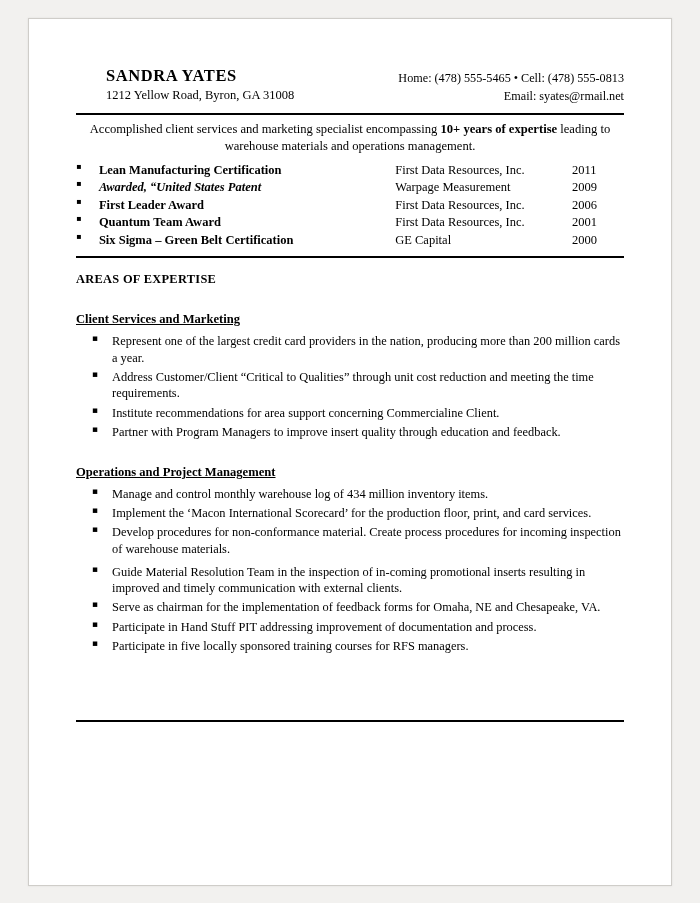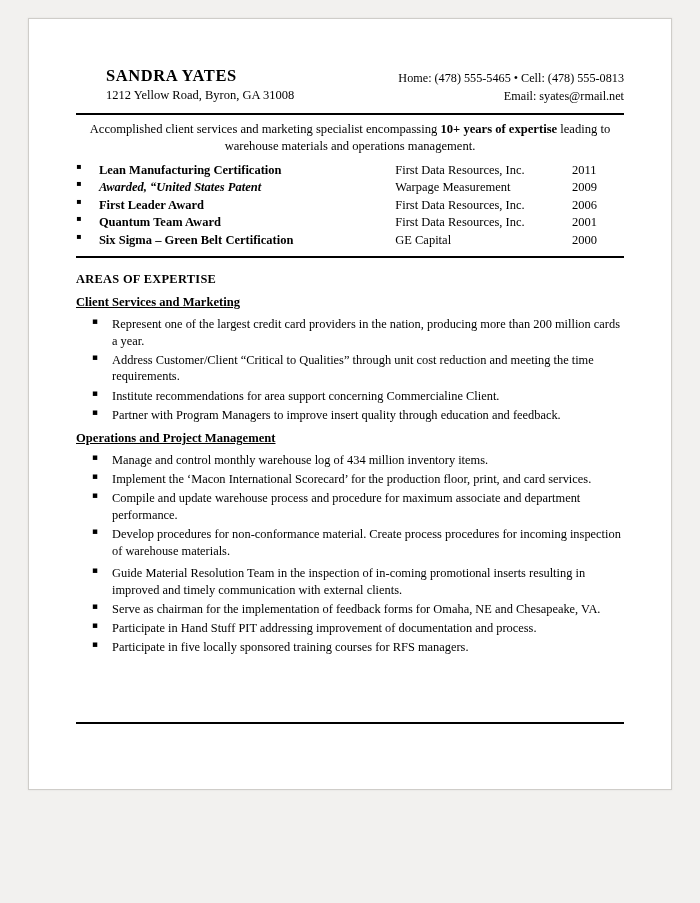--- a/index.html
+++ b/index.html
@@ -14,21 +14,21 @@
     height: 903px;
     position: relative;
     background: #f2f1ef;
     overflow: hidden;
   }
   .paper {
     position: absolute;
     left: 28px;
     top: 18px;
     width: 644px;
-    height: 772px;
+    height: 868px;
     background: #ffffff;
     border: 1px solid #cfcdc9;
     box-shadow: 0 0 2px rgba(0,0,0,0.08);
   }
   .doc {
     position: absolute;
     left: 47px;
     top: 48px;
     width: 548px;
   }
@@ -87,21 +87,21 @@
     font-size: 13px;
     font-weight: bold;
     margin-top: 14px;
     letter-spacing: 0.3px;
   }
   .sec-h.small { font-size: 12.4px; }
   .sub-h {
     font-size: 12.6px;
     font-weight: bold;
     text-decoration: underline;
-    margin-top: 8px;
+    margin-top: 25px;
   }
 
   
   table.acc {
     width: 100%;
     border-collapse: collapse;
     margin-top: 7px;
     font-size: 12.5px;
   }
   table.acc td {
@@ -218,21 +218,20 @@
         <li>Represent one of the largest credit card providers in the nation, producing more than 200 million cards a year.</li>
         <li>Address Customer/Client “Critical to Qualities” through unit cost reduction and meeting the time requirements.</li>
         <li>Institute recommendations for area support concerning Commercialine Client.</li>
         <li>Partner with Program Managers to improve insert quality through education and feedback.</li>
       </ul>
 
       <div class="sub-h">Operations and Project Management</div>
       <ul class="b">
         <li>Manage and control monthly warehouse log of 434 million inventory items.</li>
         <li>Implement the ‘Macon International Scorecard’ for the production floor, print, and card services.</li>
-        <li>Compile and update warehouse process and procedure for maximum associate and department performance.</li>
         <li>Develop procedures for non-conformance material. Create process procedures for incoming inspection of warehouse materials.</li>
       </ul>
 
       <ul class="b">
         <li>Guide Material Resolution Team in the inspection of in-coming promotional inserts resulting in improved and timely communication with external clients.</li>
         <li>Serve as chairman for the implementation of feedback forms for Omaha, NE and Chesapeake, VA.</li>
         <li>Participate in Hand Stuff PIT addressing improvement of documentation and process.</li>
         <li>Participate in five locally sponsored training courses for RFS managers.</li>
       </ul>
 

